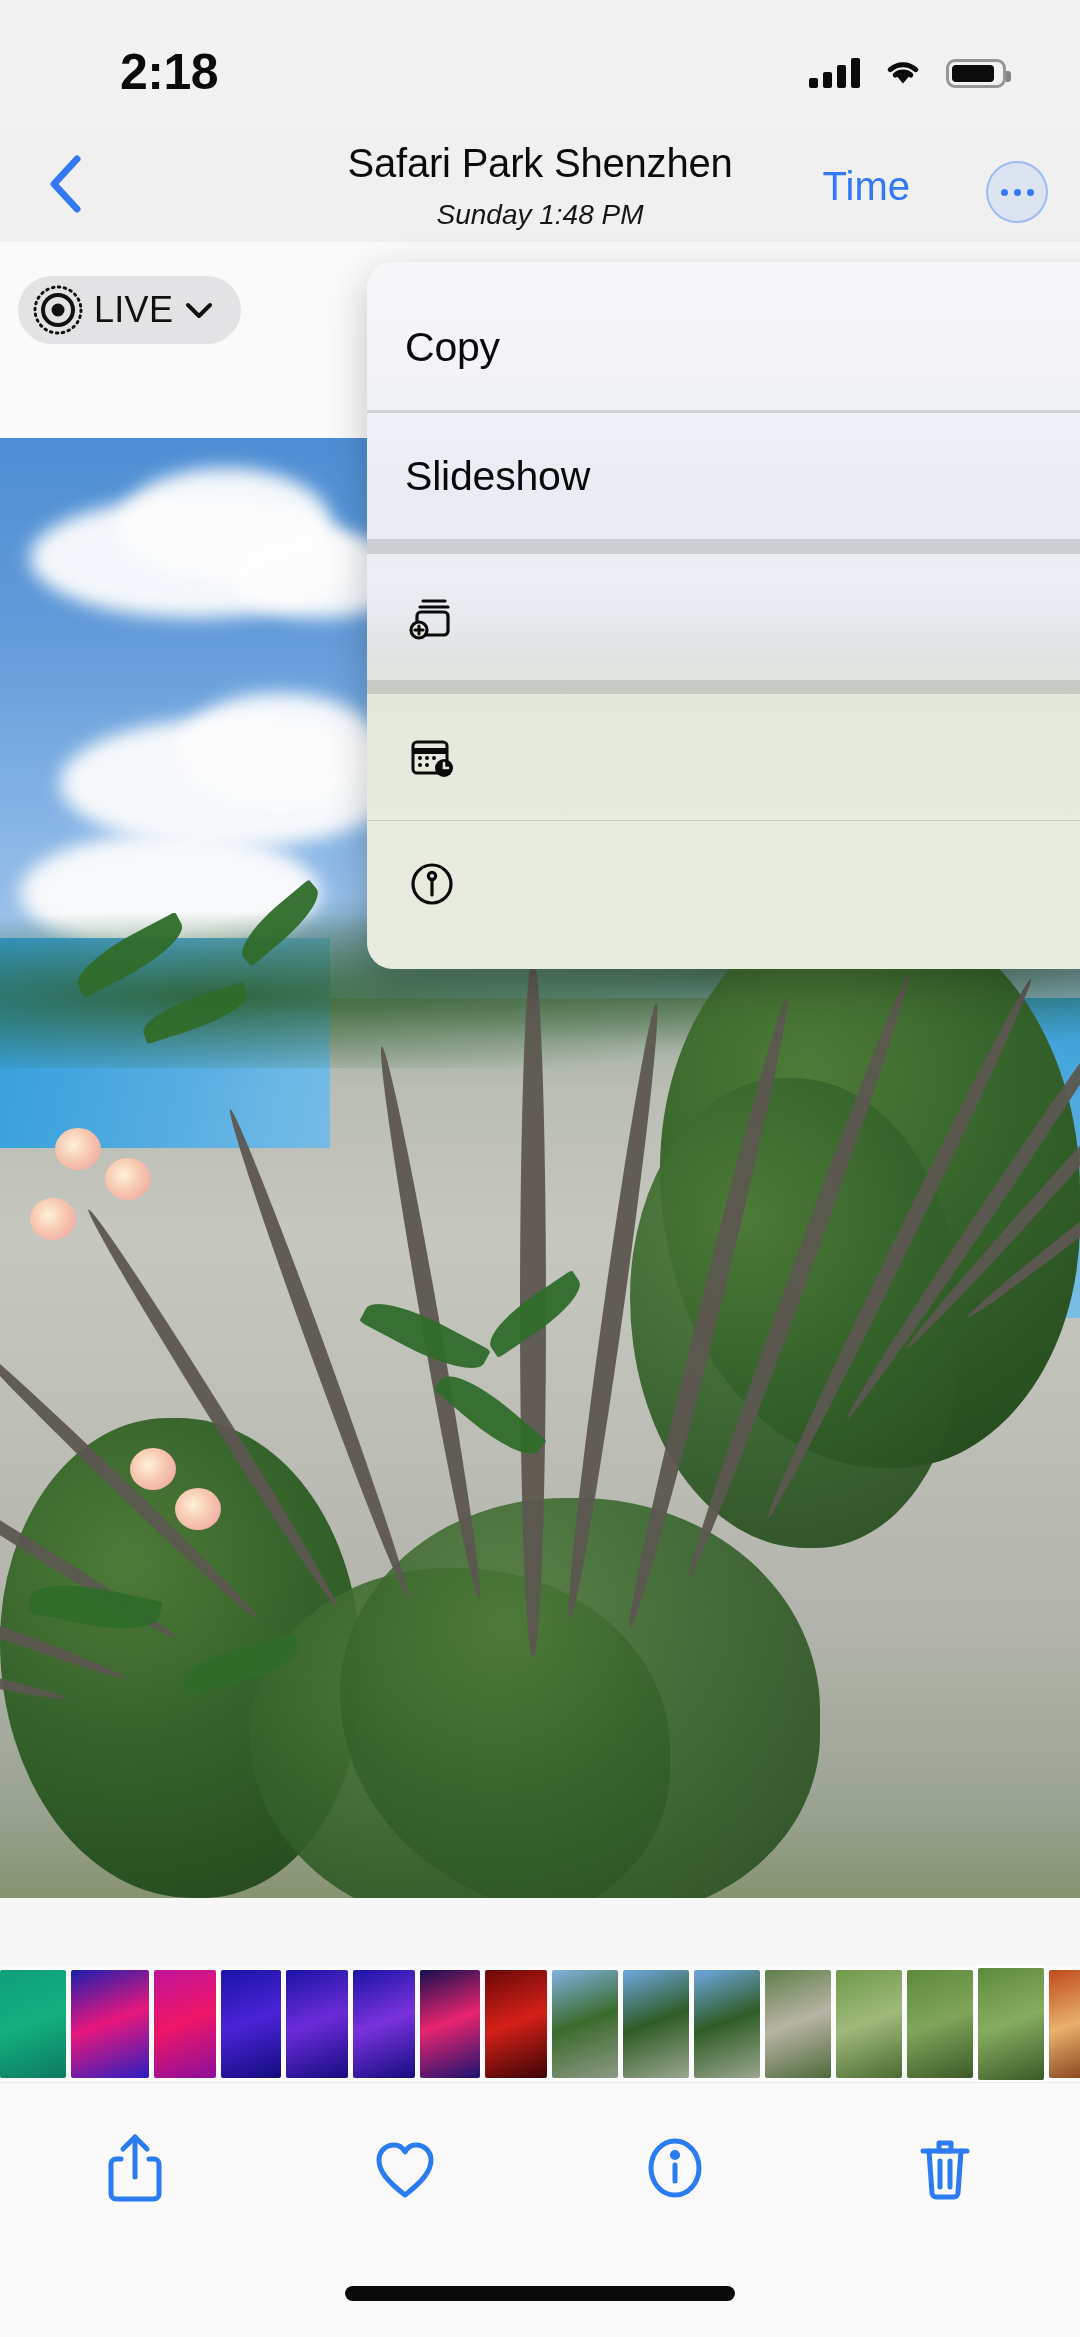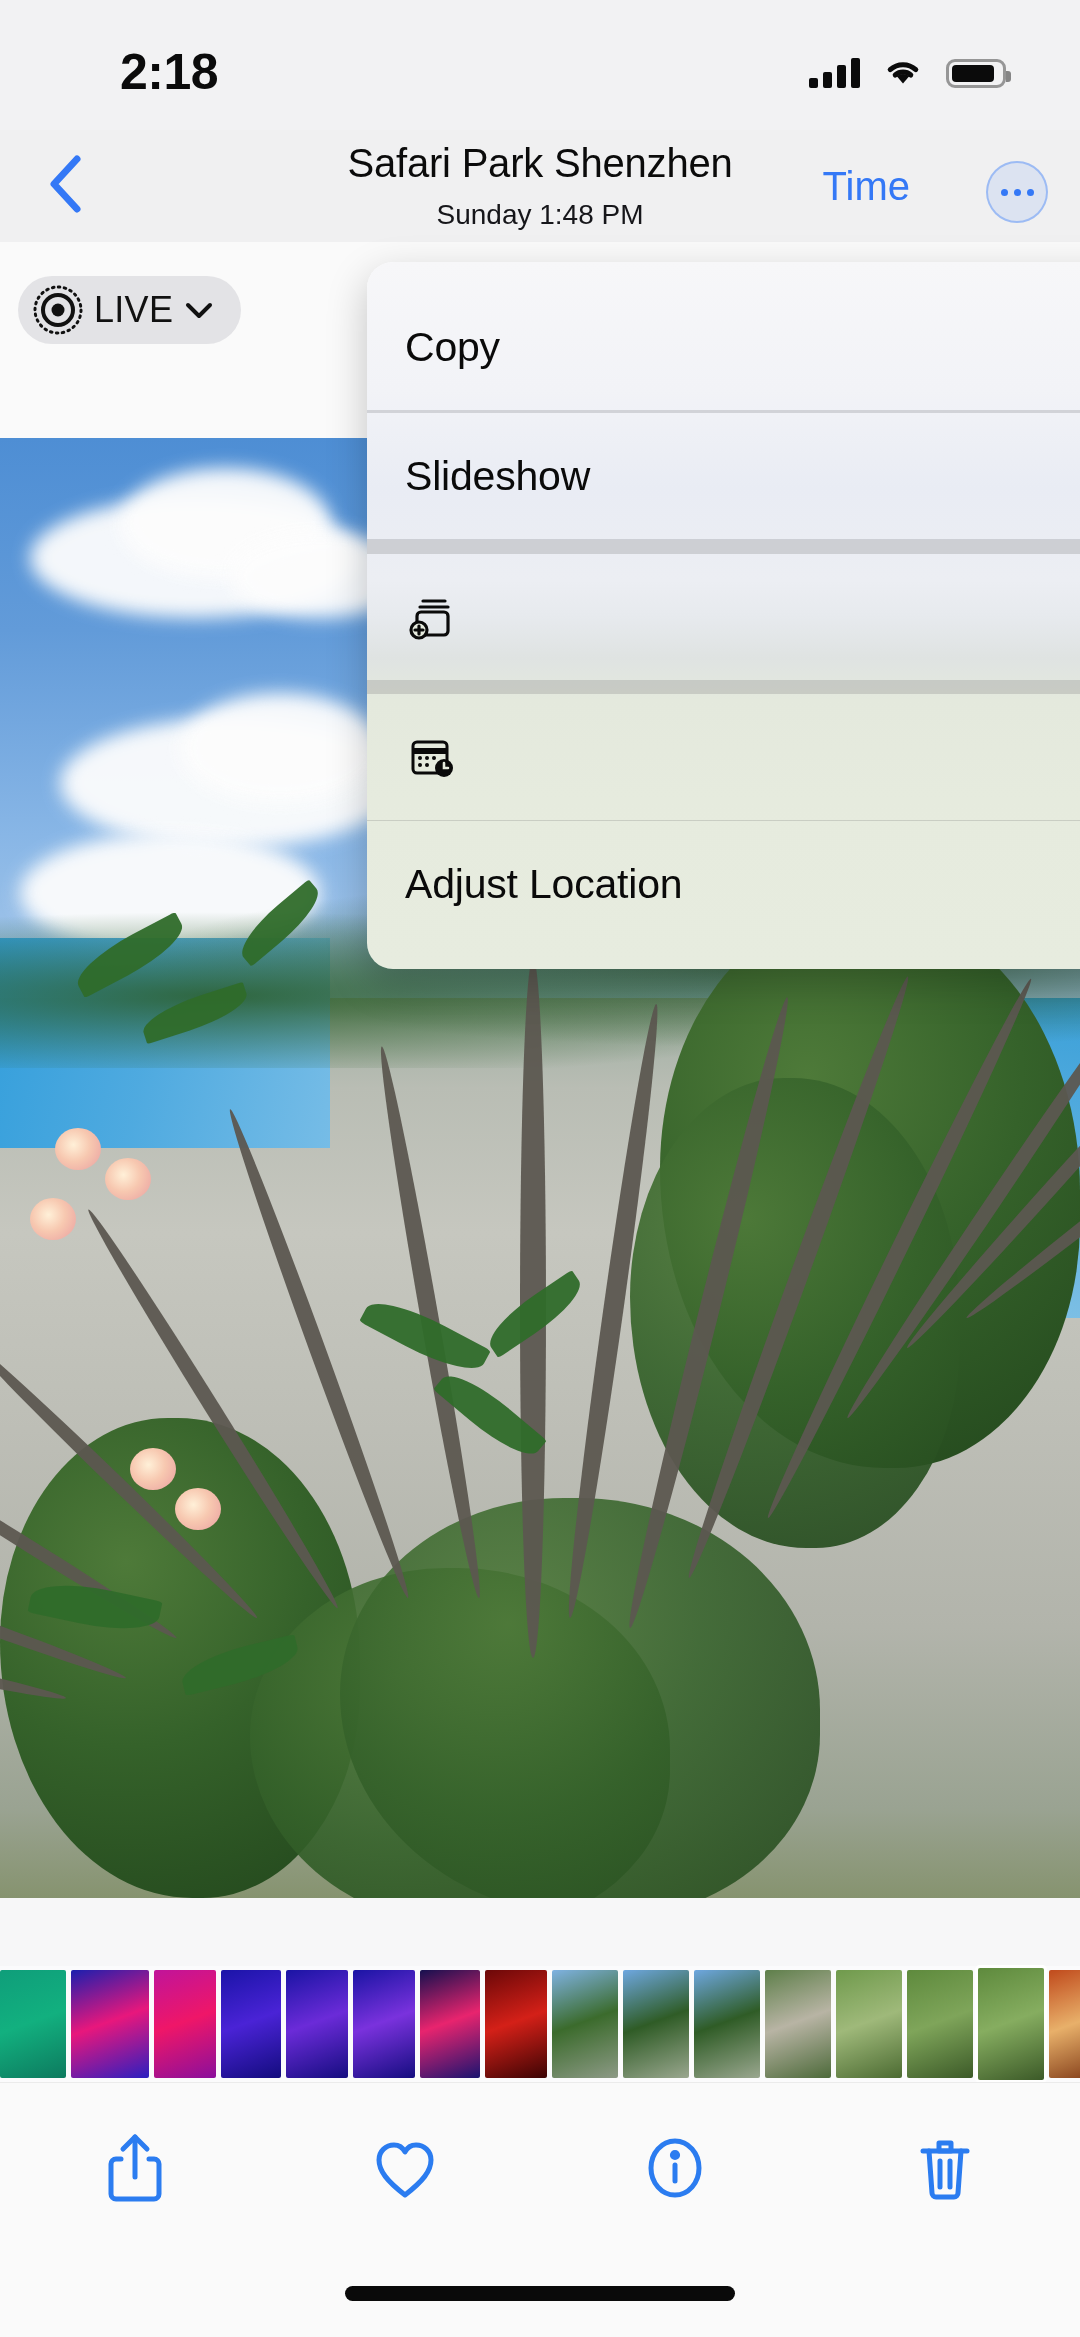--- a/index.html
+++ b/index.html
@@ -51,21 +51,21 @@
     display:flex; align-items:center; justify-content:center;
     color:#3478f6;
   }
   .nav-back svg{ width:46px; height:60px; }
   .nav-titles{
     position:absolute; left:0; width:1080px; top:0; height:112px;
     display:flex; flex-direction:column; align-items:center; justify-content:center;
     pointer-events:none;
   }
   .nav-title{ font-size:40px; color:#0b0b0b; letter-spacing:-0.2px; line-height:1.05; }
-  .nav-sub{ font-size:28px; color:#16161a; margin-top:15px; letter-spacing:0; }
+  .nav-sub{ font-size:28px; color:#16161a; margin-top:15px; letter-spacing:0;font-style:italic; }
   .nav-edit{
     position:absolute; right:170px; top:0; height:112px;
     display:flex; align-items:center;
     font-size:40px; color:#3478f6;
   }
   .nav-more{
     position:absolute; right:32px; top:31px;
     width:62px; height:62px; border-radius:50%;
     border:2px solid rgba(52,120,246,.38);
     background:rgba(118,160,245,.16);
@@ -392,21 +392,20 @@
           <circle cx="38" cy="37" r="9" fill="#0a0a0a" stroke="none"></circle>
           <path d="M38 32 v5 h4" stroke="#e6ebde" stroke-width="2.6" stroke-linecap="round"></path>
         </svg>
       </span>
     </div>
   </div>
   <div class="hair"></div>
 
   <div class="ctx-item">
     <div class="inner">
-      <span class="ctx-label">Adjust Location</span>
       <span class="ctx-ico">
         <svg viewBox="0 0 52 52" fill="none" stroke="#0a0a0a" stroke-width="3.2" stroke-linecap="round">
           <circle cx="26" cy="26" r="19"></circle>
           <circle cx="26" cy="18" r="3.6"></circle>
           <path d="M26 21 v16"></path>
         </svg>
       </span>
     </div>
   </div>
 

